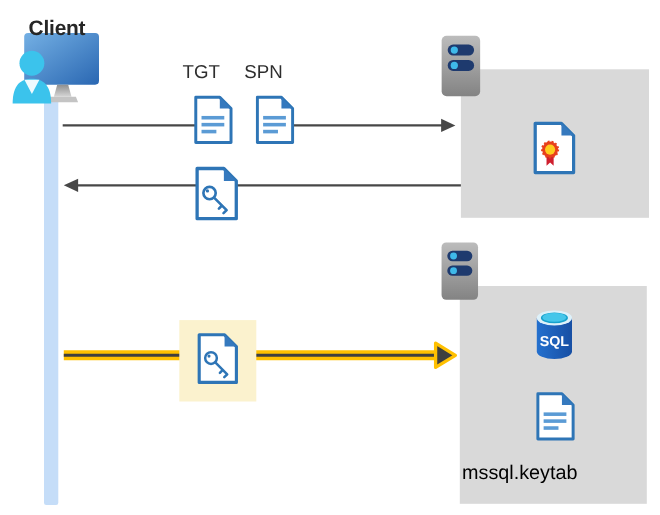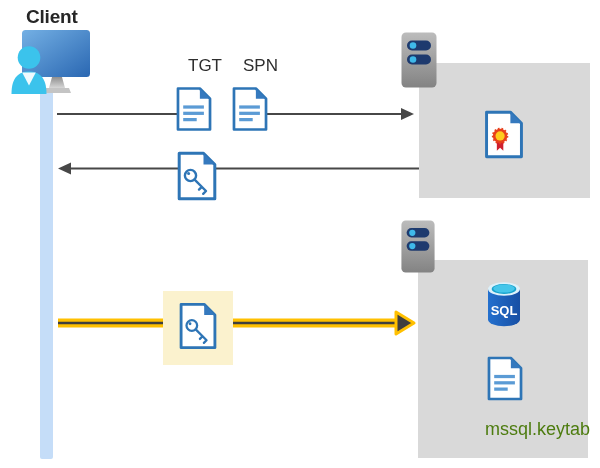--- a/index.html
+++ b/index.html
@@ -3,21 +3,21 @@
 <meta charset="utf-8">
 <style>
   html,body{margin:0;padding:0;background:#ffffff;}
   .stage{
     position:relative;width:600px;height:468px;background:#ffffff;overflow:hidden;
     font-family:"Liberation Sans",sans-serif;
   }
   .abs{position:absolute;}
   .panel{position:absolute;background:#D9D9D9;}
   .heading{position:absolute;font-weight:700;font-size:19px;line-height:21px;color:#262626;letter-spacing:-0.2px;}
-  .small-label{position:absolute;font-size:17px;color:#2e2e2e;text-align:right;}
+  .small-label{position:absolute;font-size:17px;color:#2e2e2e;text-align:left;}
   svg{display:block;}
   .arrow-layer{position:absolute;left:0;top:0;pointer-events:none;}
 </style>
 </head>
 <body>
 
 <div class="stage">
 
   <svg width="0" height="0" style="position:absolute" aria-hidden="true">
     <defs>
@@ -136,18 +136,18 @@
     <ellipse cx="18" cy="9" rx="16" ry="6.8" fill="#DDF1FA"></ellipse>
     <ellipse cx="18" cy="9" rx="12.3" ry="4.9" fill="#17A2CC"></ellipse>
     <ellipse cx="18" cy="8.6" rx="10.8" ry="4" fill="#45C6EA"></ellipse>
     <text x="18" y="34.5" text-anchor="middle" font-family="Liberation Sans, sans-serif" font-weight="bold" font-size="13" fill="#ffffff">SQL</text>
   </svg>
 
   <svg class="abs" style="left:487px;top:355px;" width="36" height="47">
       <use href="#sym-doc"></use>
     </svg>
 
-  <div class="heading" style="left:26px;top:6px;">Client</div>
+  <div class="heading" style="left:26px;top:16px;">Client</div>
   <div class="small-label" style="left:166px;top:56px;width:56px;">TGT</div>
   <div class="small-label" style="left:222px;top:56px;width:56px;">SPN</div>
-  <div class="small-label" style="left:420px;top:419px;width:170px;font-size:18px;color:#4d7c0f;">mssql.keytab</div>
+  <div class="small-label" style="left:420px;top:419px;width:170px;font-size:18px;color:#000000;">mssql.keytab</div>
 
 </div>
 
 </body></html>

